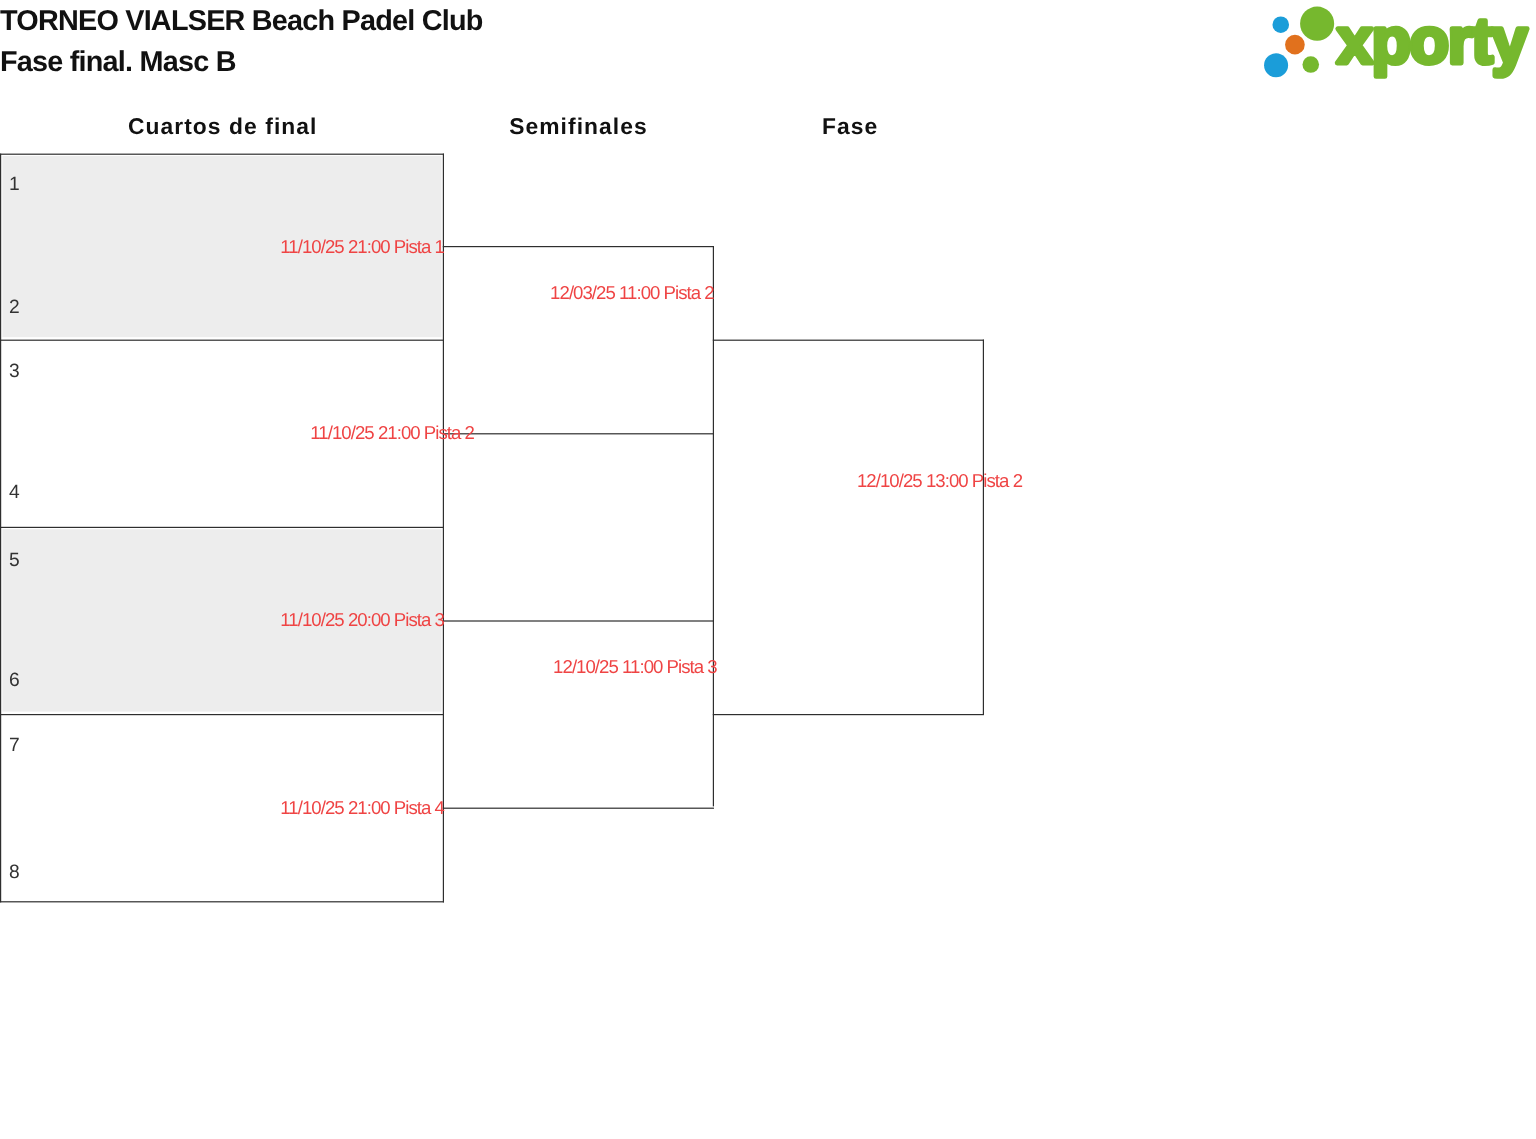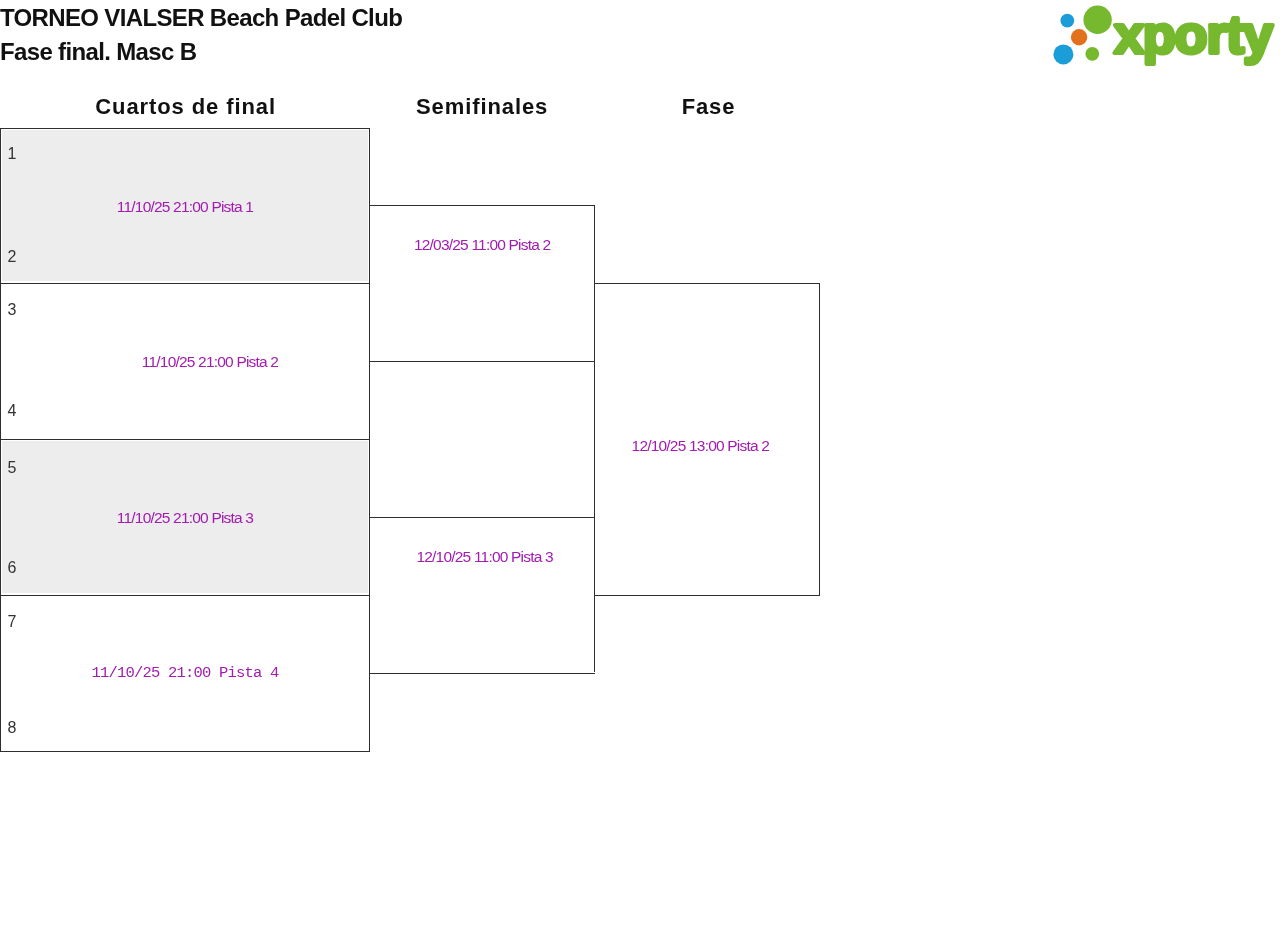--- a/index.html
+++ b/index.html
@@ -1,29 +1,29 @@
 <!DOCTYPE html>
 <html><head>
 <meta charset="utf-8">
 <style>
   html,body{margin:0;padding:0;background:#ffffff;}
   body{width:1280px;height:949px;position:relative;overflow:hidden;
        font-family:"Liberation Sans",sans-serif;}
   .abs{position:absolute;}
   #title{position:absolute;left:0px;top:1.2px;font-size:24px;font-weight:700;
          letter-spacing:-0.65px;line-height:33.75px;color:#111;white-space:nowrap;}
-  .hdr{position:absolute;top:99px;font-size:22px;font-weight:700;letter-spacing:0.9px;
+  .hdr{position:absolute;top:99px;font-size:19px;font-weight:700;letter-spacing:0.9px;
        color:#111;text-align:center;line-height:16px;}
   .vl,.hl{position:absolute;background:#2e2e2e;}
   .vl{width:1px;}
   .hl{height:1px;}
   .gray{position:absolute;background:#ededed;}
   .seed{position:absolute;left:7.5px;font-size:16px;line-height:16px;color:#333;}
-  .mtxt{position:absolute;text-align:center;font-size:15.5px;letter-spacing:-0.8px;
-        line-height:15px;color:#a21caf;white-space:nowrap;}
+  .mtxt{position:absolute;text-align:right;font-size:15.5px;letter-spacing:-0.8px;
+        line-height:15px;color:#ef4444;white-space:nowrap;}
 </style>
 </head>
 <body>
   <div id="title">TORNEO VIALSER Beach Padel Club<br>Fase final. Masc B</div>
 
   <svg class="abs" style="left:1040px;top:0px" width="240" height="80" viewBox="0 0 240 80">
     <circle cx="27.3" cy="20.6" r="6.9" fill="#1b9dd9"></circle>
     <circle cx="57.6" cy="19.7" r="14.2" fill="#76b82e"></circle>
     <circle cx="39.1" cy="37.2" r="8.2" fill="#e1711d"></circle>
     <circle cx="23.4" cy="54.4" r="10.0" fill="#1b9dd9"></circle>
@@ -59,17 +59,17 @@
   <div class="seed" style="top:249.3px;">2</div>
   <div class="seed" style="top:302.2px;">3</div>
   <div class="seed" style="top:403.2px;">4</div>
   <div class="seed" style="top:459.9px;">5</div>
   <div class="seed" style="top:560.4px;">6</div>
   <div class="seed" style="top:614.2px;">7</div>
   <div class="seed" style="top:719.5px;">8</div>
 
   <div class="mtxt" style="left:0px;width:370px;top:198.7px;">11/10/25 21:00 Pista 1</div>
   <div class="mtxt" style="left:0px;width:370px;top:354.3px;padding-left:25px;">11/10/25 21:00 Pista 2</div>
-  <div class="mtxt" style="left:0px;width:370px;top:510.1px;">11/10/25 21:00 Pista 3</div>
-  <div class="mtxt" style="left:0px;width:370px;top:665.9px;font-family:Liberation Mono, monospace;">11/10/25 21:00 Pista 4</div>
+  <div class="mtxt" style="left:0px;width:370px;top:510.1px;">11/10/25 20:00 Pista 3</div>
+  <div class="mtxt" style="left:0px;width:370px;top:665.9px;">11/10/25 21:00 Pista 4</div>
   <div class="mtxt" style="left:369.5px;width:225.3px;top:236.7px;">12/03/25 11:00 Pista 2</div>
   <div class="mtxt" style="left:372px;width:225.3px;top:548.7px;">12/10/25 11:00 Pista 3</div>
-  <div class="mtxt" style="left:588px;width:224.7px;top:393.6px;margin-top:44px;">12/10/25 13:00 Pista 2</div>
+  <div class="mtxt" style="left:627px;width:224.7px;top:393.6px;">12/10/25 13:00 Pista 2</div>
 
 </body></html>

